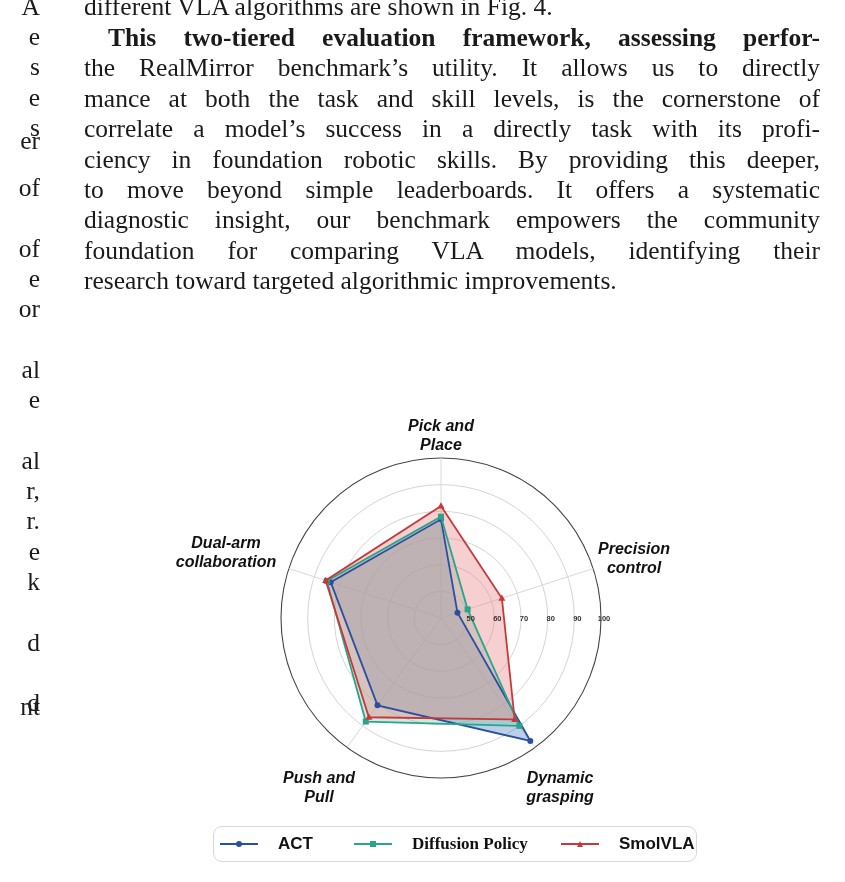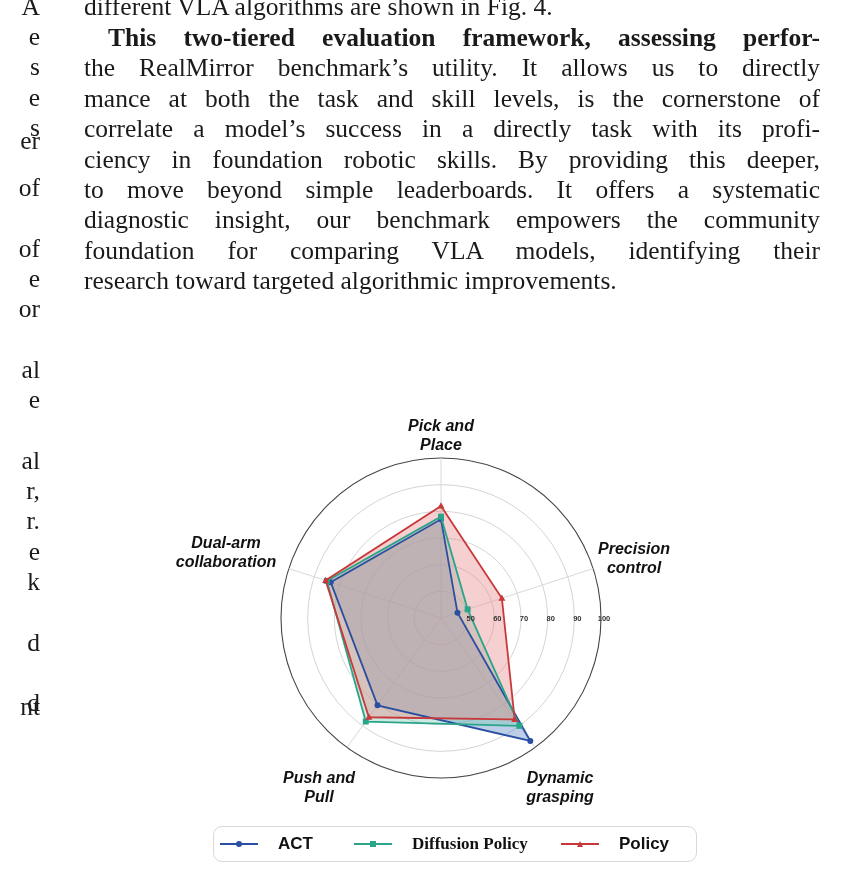--- a/index.html
+++ b/index.html
@@ -127,15 +127,15 @@
       <span class="ln" style="background:#2aa58a"></span>
         <span class="mk" style="background:#2aa58a"></span>
     </span>
     <span>Diffusion Policy</span>
   </div>
   <div class="legend-item" style="left:347px;">
     <span class="legend-swatch">
       <span class="ln" style="background:#c8383a"></span>
         <span class="mk" style="background:#c8383a;clip-path:polygon(50% 0,100% 100%,0 100%)"></span>
     </span>
-    <span>Policy</span>
+    <span>SmolVLA</span>
   </div>
 </div>
 
 </body></html>

